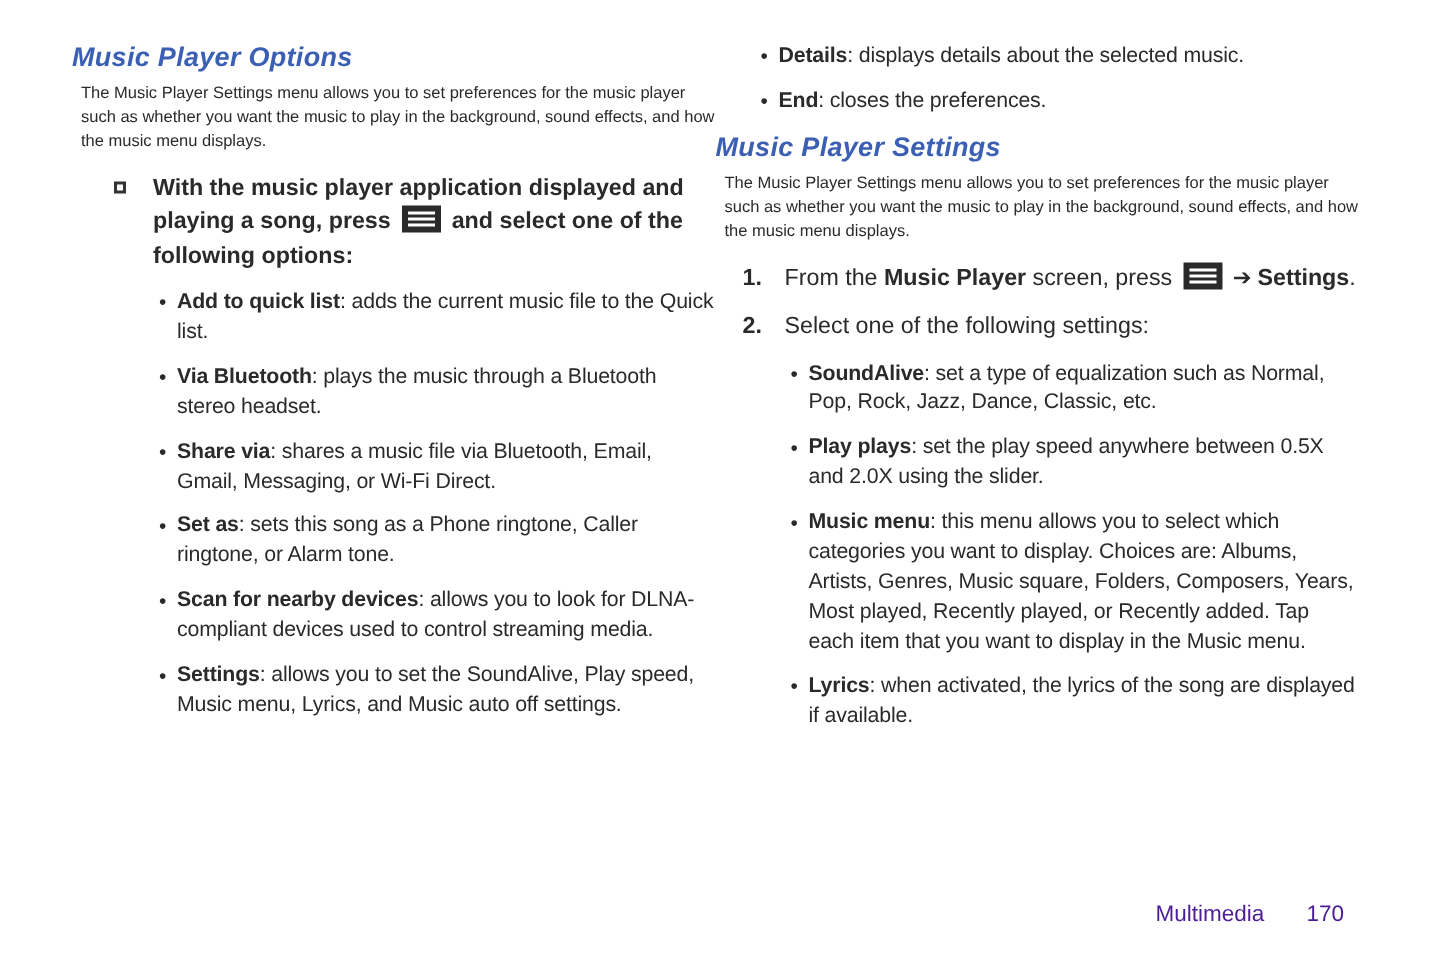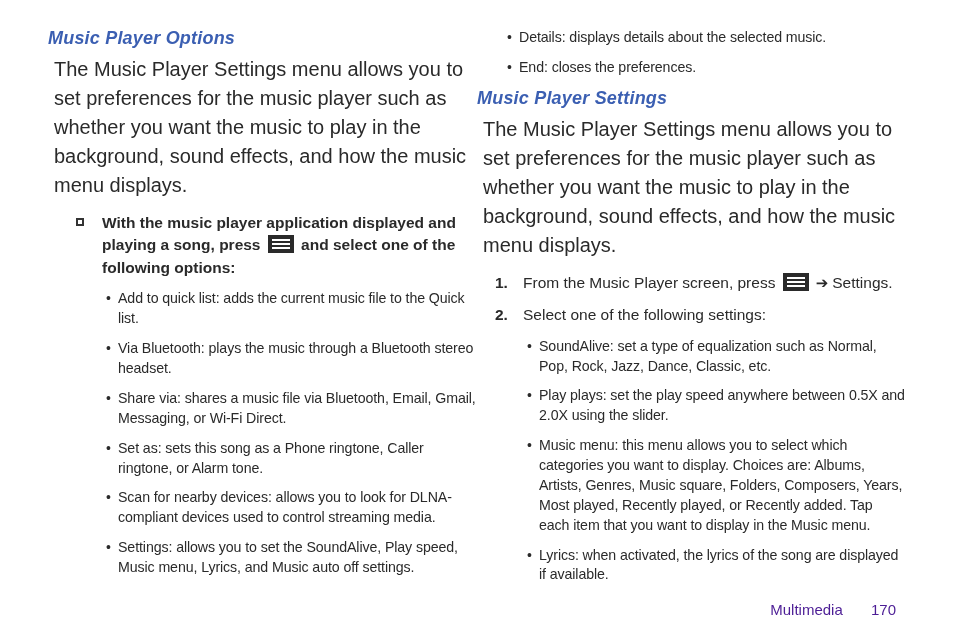--- a/index.html
+++ b/index.html
@@ -16,21 +16,21 @@
   .col { flex: 1; }
   .heading {
     color: #3b5fb2;
     font-style: italic;
     font-weight: bold;
     font-size: 18px;
     margin-bottom: 6px;
     letter-spacing: 0.2px;
   }
   .intro {
-    font-size: 20px;
+    font-size: 11px;
     line-height: 1.45;
     margin-left: 6px;
     margin-bottom: 12px;
   }
   .sq-row {
     display: flex;
     align-items: flex-start;
     margin-left: 28px;
     margin-bottom: 10px;
     font-weight: bold;
@@ -76,21 +76,21 @@
     letter-spacing: -0.1px;
   }
   ul.bullets > li::before {
     content: "•";
     position: absolute;
     left: 0;
     top: 0;
     font-size: 14px;
   }
   ul.bullets.top > li { margin-left: -28px; }
-  .b { font-weight: normal; }
+  .b { font-weight: bold; }
   ol.num {
     list-style: none;
     margin-left: 18px;
     margin-bottom: 8px;
   }
   ol.num > li {
     position: relative;
     font-size: 15.5px;
     line-height: 1.45;
     margin-bottom: 10px;

